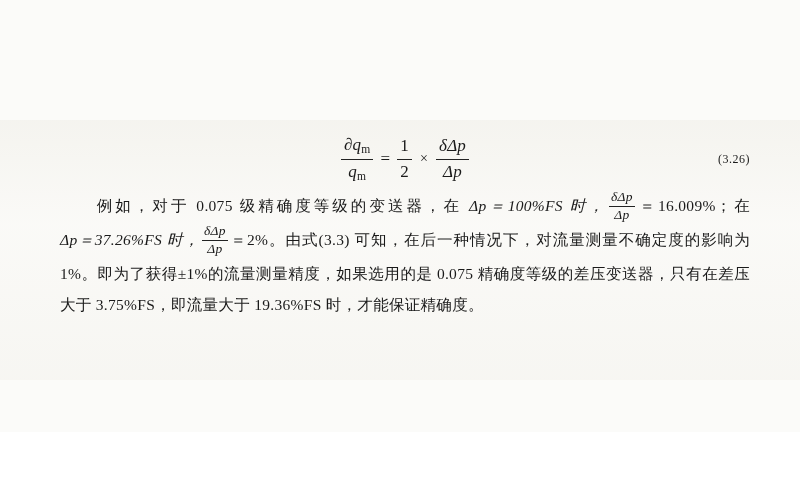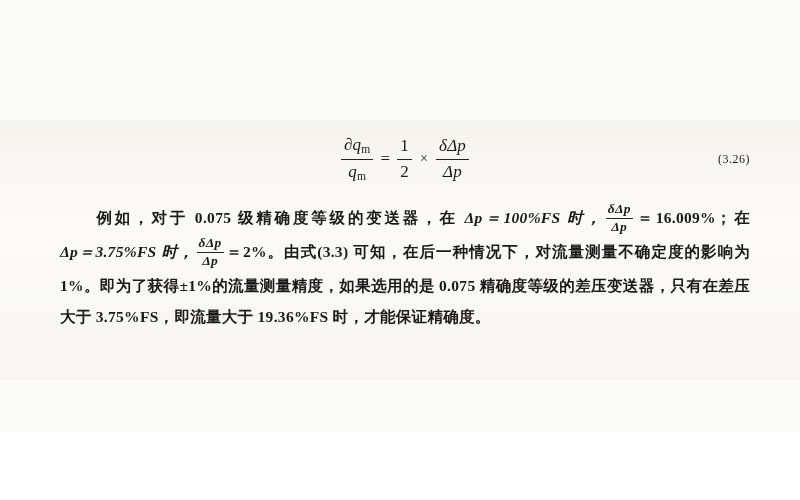--- a/index.html
+++ b/index.html
@@ -87,26 +87,25 @@
     position: absolute;
     right: 0;
     top: 50%;
     transform: translateY(-50%);
     font-size: 12px;
     letter-spacing: 0.5px;
   }
 
   
   .para {
-    margin-top: 14px;
+    margin-top: 2px;
     font-size: 15.5px;
     line-height: 2.05;
     text-align: justify;
     letter-spacing: 0.3px;
-    font-weight: bold;
   }
   .para .indent {
     display: inline-block;
     width: 34px;
   }
   .ifrac {
     display: inline-flex;
     flex-direction: column;
     align-items: center;
     vertical-align: middle;
@@ -161,21 +160,21 @@
         </span>
       </div>
       <span class="eq-number">(3.26)</span>
     </div>
 
     <div class="para">
       <span class="indent"></span><span>例如，对于 0.075 级精确度等级的变送器，在 </span><span class="nowrap it">Δp＝100%FS 时，</span><span class="ifrac">
           <span class="num it">δΔp</span>
           <span class="bar"></span>
           <span class="den it">Δp</span>
-        </span><span>＝16.009%；在 </span><span class="nowrap it">Δp＝3.75%FS 时，</span><span class="ifrac">
+        </span><span>＝16.009%；在 </span><span class="nowrap it">Δp＝37.26%FS 时，</span><span class="ifrac">
           <span class="num it">δΔp</span>
           <span class="bar"></span>
           <span class="den it">Δp</span>
         </span><span>＝2%。由式(3.3) 可知，在后一种情况下，对流量测量不确定度的影响为 1%。即为了获得±1%的流量测量精度，如果选用的是 0.075 精确度等级的差压变送器，只有在差压大于 3.75%FS，即流量大于 19.36%FS 时，才能保证精确度。</span>
     </div>
 
   </div>
 </div>
 
 </body></html>

